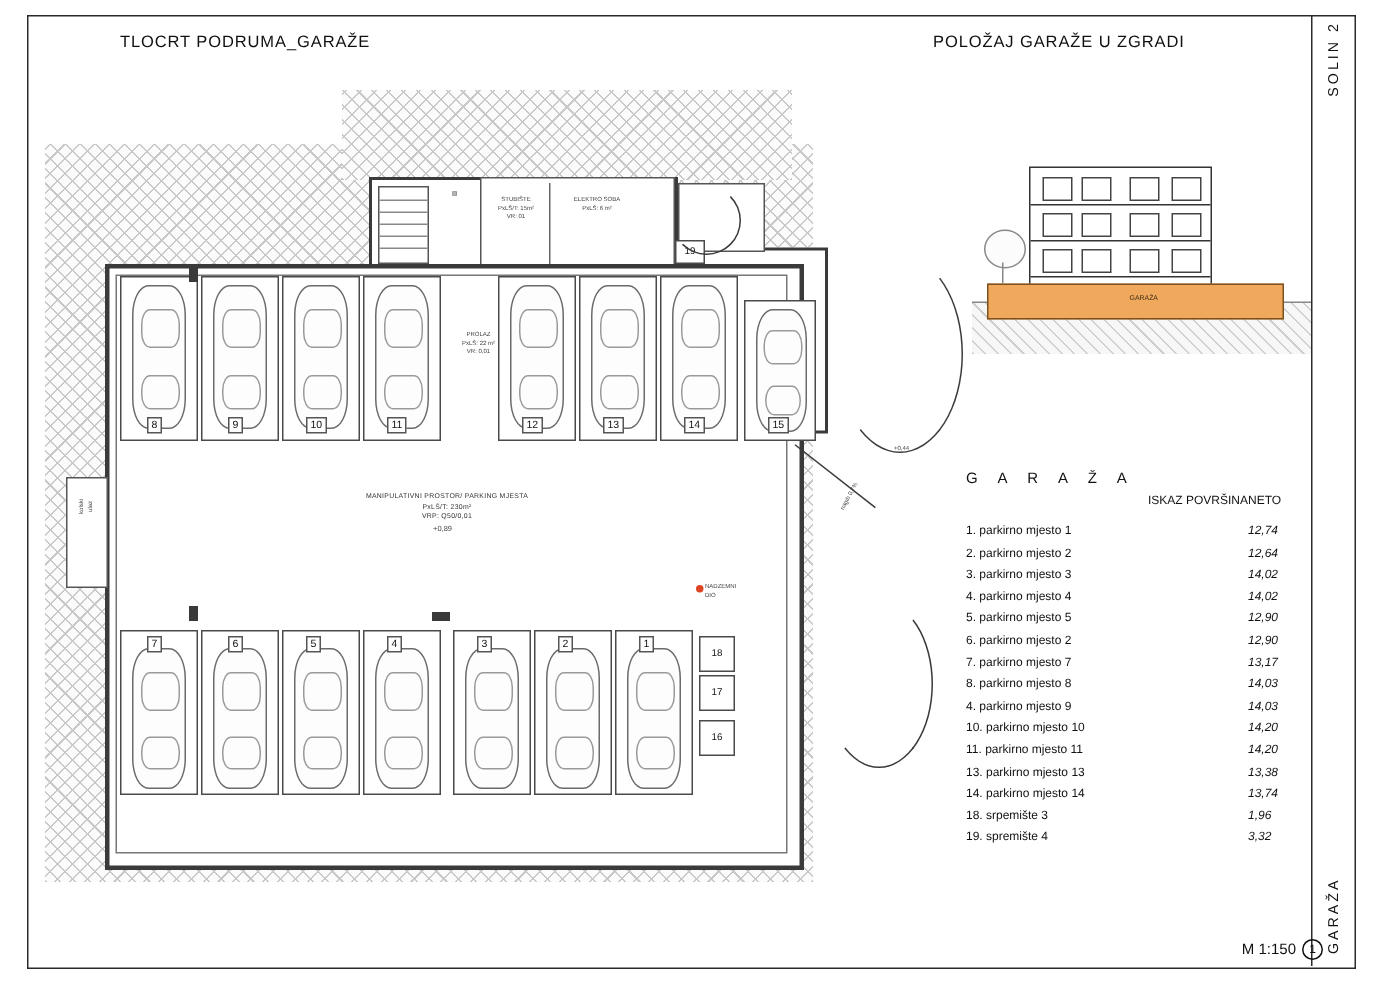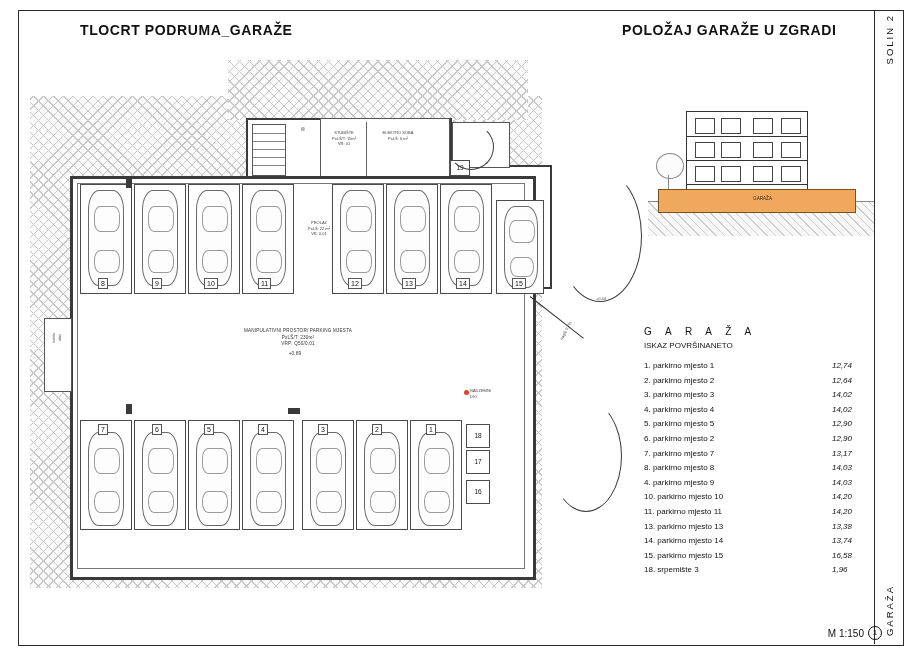--- a/index.html
+++ b/index.html
@@ -15,23 +15,22 @@
     position:absolute;left:18px;top:10px;width:884px;height:634px;
     border:1px solid #2b2b2b;
   }
   .inner-rule{
     position:absolute;left:874px;top:10px;width:0;height:634px;
     border-left:1px solid #2b2b2b;
   }
 
   
   .title{
-    position:absolute;font-size:14px;letter-spacing:.6px;color:#111;
+    position:absolute;font-size:11px;letter-spacing:.6px;color:#111;
     white-space:nowrap;
-    font-weight:bold;
   }
   #title-left{left:80px;top:22px;}
   #title-right{left:622px;top:22px;}
 
   .vtext{
     position:absolute;writing-mode:vertical-rl;transform:rotate(180deg);
     font-size:9.5px;letter-spacing:2px;color:#111;white-space:nowrap;
   }
   #vtext-solin{left:884px;top:14px;}
   #vtext-garaza{left:884px;top:585px;}
@@ -135,26 +134,26 @@
   .elev-garage{position:absolute;left:10px;top:84px;width:196px;height:22px;
     background:#f0a85c;border:1px solid #7a5121;}
   .elev-garage span{font-size:4.6px;color:#3a2a12;position:absolute;left:48%;top:6px;}
   .elev-floor{position:absolute;left:0;width:100%;height:1px;background:#333;}
   .elev-win{position:absolute;background:#fff;border:1px solid #444;}
   .tree{position:absolute;left:8px;top:48px;width:26px;height:34px;}
   .tree .crown{position:absolute;left:0;top:0;width:26px;height:24px;border:1px solid #888;border-radius:50%;background:#fcfcfc;}
   .tree .trunk{position:absolute;left:12px;top:22px;width:1px;height:14px;background:#888;}
 
   
-  .areas{position:absolute;left:644px;top:326px;width:230px;}
+  .areas{position:absolute;left:644px;top:314px;width:230px;}
   .areas .hdr{
     font-size:10px;letter-spacing:5.5px;color:#111;margin-bottom:4px;
   }
   .areas .sub{
-    display:flex;justify-content:flex-start;font-size:8px;color:#111;
+    display:flex;justify-content:flex-end;font-size:8px;color:#111;
     margin-bottom:9px;
   }
   .areas .row{
     display:flex;justify-content:space-between;font-size:8px;color:#111;
     line-height:14.6px;
   }
   .areas .row .lbl{white-space:nowrap;}
   .areas .row .val{width:42px;text-align:left;font-style:italic;}
 </style>
 </head>
@@ -379,22 +378,22 @@
         </div>
         <div class="row">
           <span class="lbl">13. parkirno mjesto 13</span>
           <span class="val">13,38</span>
         </div>
         <div class="row">
           <span class="lbl">14. parkirno mjesto 14</span>
           <span class="val">13,74</span>
         </div>
         <div class="row">
-          <span class="lbl">15. parkirno mjesto 15</span>
-          <span class="val">16,58</span>
-        </div>
-        <div class="row">
           <span class="lbl">18. srpemište 3</span>
           <span class="val">1,96</span>
+        </div>
+        <div class="row">
+          <span class="lbl">19. spremište 4</span>
+          <span class="val">3,32</span>
         </div>
       </div>
   </div>
 </div>
 
 </body></html>

